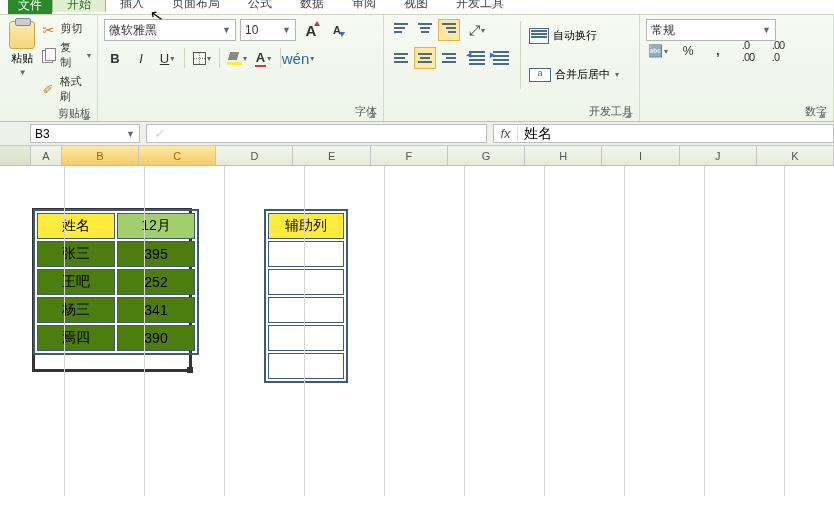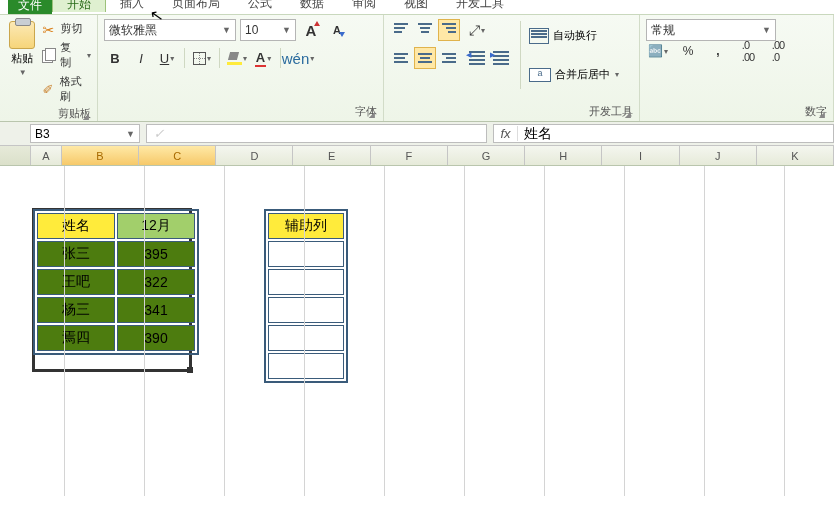--- a/index.html
+++ b/index.html
@@ -358,21 +358,21 @@
           <tr>
             <td>姓名</td>
             <td>12月</td>
           </tr>
       <tr>
             <td>张三</td>
             <td>395</td>
           </tr>
       <tr>
             <td>王吧</td>
-            <td>322</td>
+            <td>252</td>
           </tr>
       <tr>
             <td>杨三</td>
             <td>341</td>
           </tr>
       <tr>
             <td>焉四</td>
             <td>390</td>
           </tr>
     </tbody>

